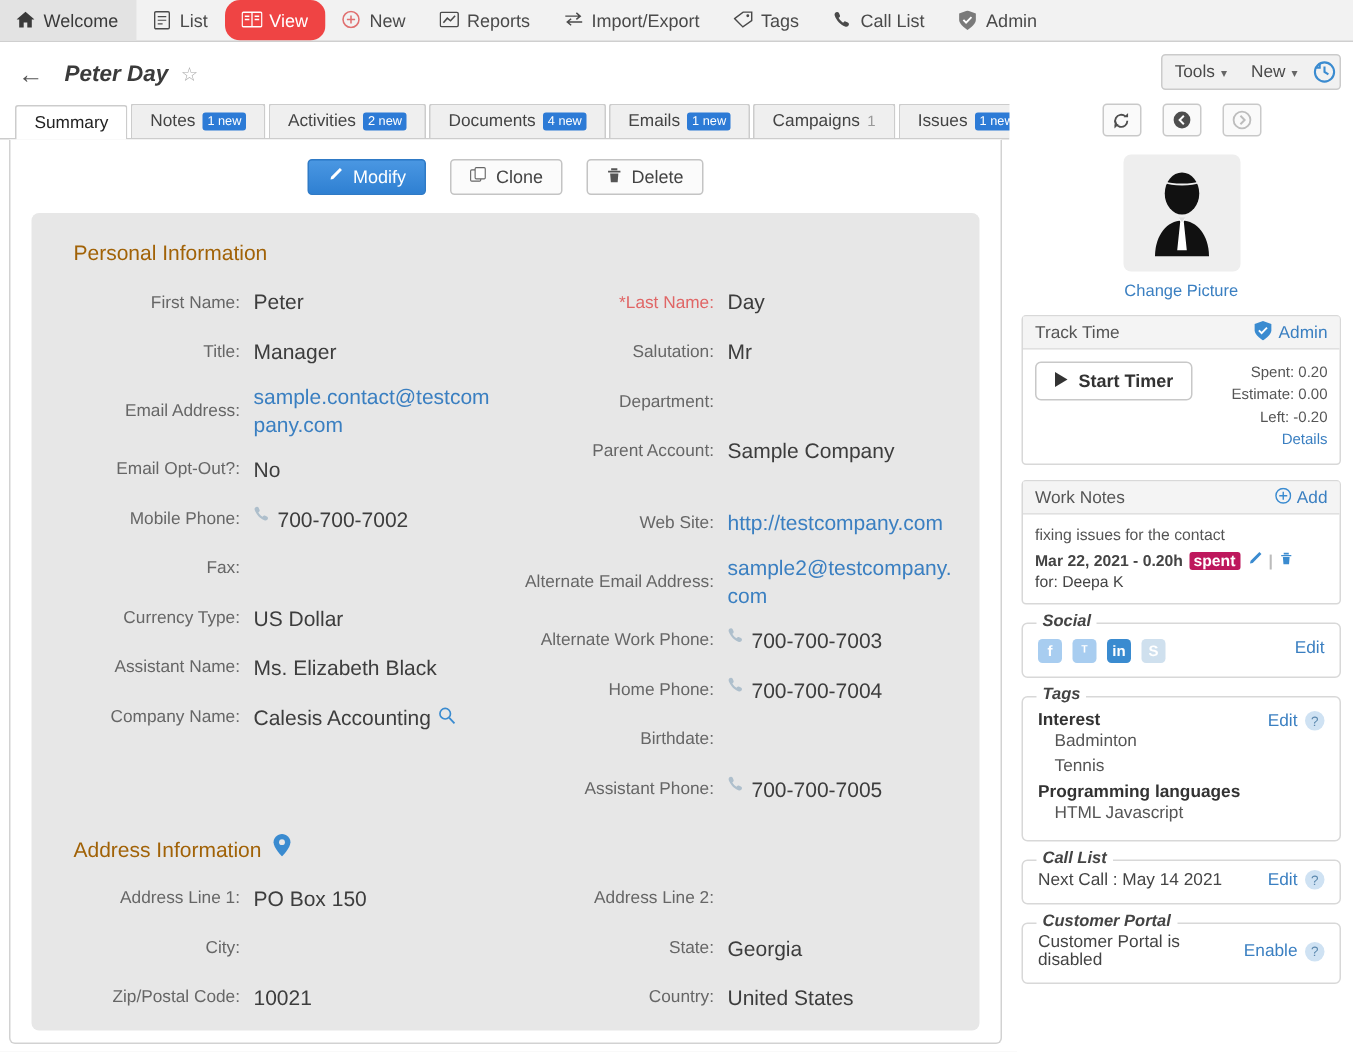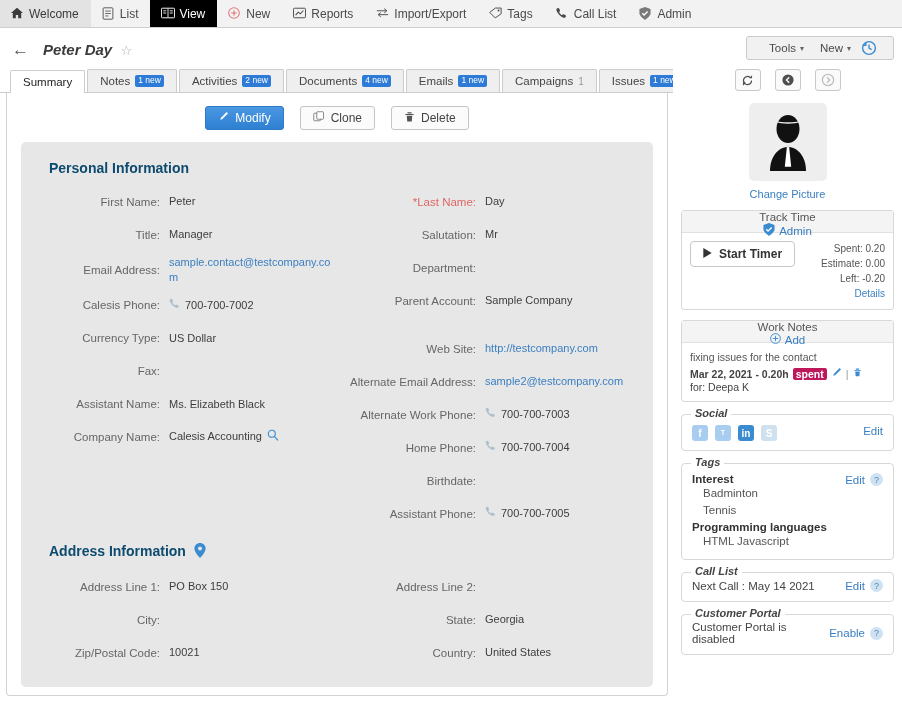--- a/index.html
+++ b/index.html
@@ -27,21 +27,21 @@
     align-items: center;
     gap: 5px;
     padding: 0 11px;
     font-size: 12px;
     color: #4a4a4a;
     cursor: pointer;
     border-right: 1px solid transparent;
     white-space: nowrap;
   }
   .nav-tab.light { background: #e3e3e3; color: #3a3a3a; }
-  .nav-tab.active { background: #000000; color: #ffffff; }
+  .nav-tab.active { background: #ef4444; color: #ffffff; border-radius: 10px; }
   .nav-ico { width: 13px; height: 13px; display:inline-block; position: relative; flex: none; }
   .nav-ico svg { display:block; }
 
   
   #body-wrap { display: flex; height: 673px; }
   #main-col { width: 673px; position: relative; }
   #side-col { width: 229px; position: relative; background: #fff; }
 
   #record-head {
     height: 36px;
@@ -112,56 +112,56 @@
 
   #detail-card {
     margin: 0 14px;
     background: #e7e7e7;
     border-radius: 5px;
     height: 545px;
     padding: 18px 16px 0 16px;
     overflow: hidden;
   }
   .sec-title {
-    font-size: 14px; color: #0c4a6e; font-weight: bold;
+    font-size: 14px; color: #a16207; font-weight: normal;
     margin: 10px 0 12px 12px;
-    display: flex; align-items: flex-start; gap: 8px;
+    display: flex; align-items: flex-end; gap: 8px;
   }
   .sec-title.first { margin-top: 0; }
   .grid { display: flex; }
   .col { width: 50%; }
   .row {
     display: flex; align-items: center;
     min-height: 26px; margin-bottom: 7px;
   }
   .lbl {
     width: 132px; text-align: right; padding-right: 9px;
     color: #666; font-size: 11.5px; flex: none; padding-top: 1px;
   }
   .lbl.req { color: #e06666; }
   .val {
-    color: #3d3d3d; font-size: 11px; padding-top: 1px;
+    color: #3d3d3d; font-size: 14px; padding-top: 1px;
     display: flex; align-items: flex-start; gap: 5px;
     max-width: 165px; word-break: break-all; line-height: 1.35;
   }
   .val.link, .link-txt { color: #3a7fc1; cursor: pointer; }
   .col.right .lbl { width: 148px; }
   .col.right .val { max-width: 170px; }
   .phone-ico { color: #9fb6c9; font-size: 11px; flex: none; }
   .mini-ico { cursor: pointer; }
 
   
   #side-toolbar {
     display: flex; justify-content: flex-end;
     padding: 8px 8px 0 0;
   }
   #tools-group {
     display: flex; align-items: center;
     background: #f1f1f1; border: 1px solid #cbcbcb; border-radius: 3px;
-    height: 24px; padding: 0 16px; gap: 4px;
+    height: 24px; padding: 0 2px; gap: 4px;
   }
   .tg-item {
     display: flex; align-items: center; gap: 4px;
     font-size: 11.5px; color: #4a4a4a; padding: 0 6px; cursor: pointer;
   }
   .caret { font-size: 8px; color: #666; }
   #clock-btn { color: #3a8bd0; font-size: 14px; cursor: pointer; display:flex; }
 
   #nav-circles {
     display: flex; justify-content: center; gap: 14px;
@@ -181,21 +181,21 @@
   #change-pic { display: block; margin-top: 7px; font-size: 11px; color: #3a7fc1; cursor: pointer; }
 
   .panel {
     margin: 10px 8px 0 8px;
     border: 1px solid #d8d8d8; border-radius: 3px;
     background: #fff;
   }
   .panel-head {
     background: #f4f4f4; border-bottom: 1px solid #e0e0e0;
     height: 22px; display: flex; align-items: center; justify-content: space-between;
-    padding: 0 8px; font-size: 11.5px; color: #555; flex-direction: column;
+    padding: 0 8px; font-size: 11.5px; color: #555;
   }
   .panel-head .right { display: flex; align-items: center; gap: 4px; color: #3a7fc1; cursor: pointer; }
   .panel-body { padding: 8px; }
 
   #tt-body { display: flex; align-items: flex-start; justify-content: space-between; }
   #start-timer {
     display: inline-flex; align-items: center; gap: 7px;
     border: 1px solid #c8c8c8; border-radius: 4px; background: #fff;
     height: 26px; padding: 0 12px; font-size: 12px; font-weight: bold; color: #333;
     cursor: pointer;
@@ -421,38 +421,44 @@
                   <span>Manager</span>
                 </div>
               </div>
               <div class="row">
                 <div class="lbl">Email Address:</div>
                 <div class="val">
                   <span class="link-txt">sample.contact@testcompany.com</span>
                 </div>
               </div>
               <div class="row">
-                <div class="lbl">Calesis Phone:</div>
+                <div class="lbl">Email Opt-Out?:</div>
+                <div class="val">
+                  <span>No</span>
+                </div>
+              </div>
+              <div class="row">
+                <div class="lbl">Mobile Phone:</div>
                 <div class="val">
                   <span class="phone-ico"><svg width="11" height="11" viewBox="0 0 13 14">
                       <path d="M2.5 1C1 1 0 2.4 0.6 4c1.3 3.6 4.4 7 8.1 8.5 1.6.6 3.1-.4 3.1-1.9 0-.6-.3-1-.9-1.3l-1.9-.8c-.5-.2-1 0-1.3.4l-.5.7C5.9 8.8 4.4 7.3 3.6 5.7l.7-.5c.4-.3.6-.8.4-1.3l-.8-2C3.6 1.3 3.1 1 2.5 1z" fill="#aebfcc"></path>
                     </svg></span>
                   <span>700-700-7002</span>
                 </div>
               </div>
               <div class="row">
+                <div class="lbl">Fax:</div>
+                <div class="val">
+                  <span></span>
+                </div>
+              </div>
+              <div class="row">
                 <div class="lbl">Currency Type:</div>
                 <div class="val">
                   <span>US Dollar</span>
-                </div>
-              </div>
-              <div class="row">
-                <div class="lbl">Fax:</div>
-                <div class="val">
-                  <span></span>
                 </div>
               </div>
               <div class="row">
                 <div class="lbl">Assistant Name:</div>
                 <div class="val">
                   <span>Ms. Elizabeth Black</span>
                 </div>
               </div>
               <div class="row">
                 <div class="lbl">Company Name:</div>

